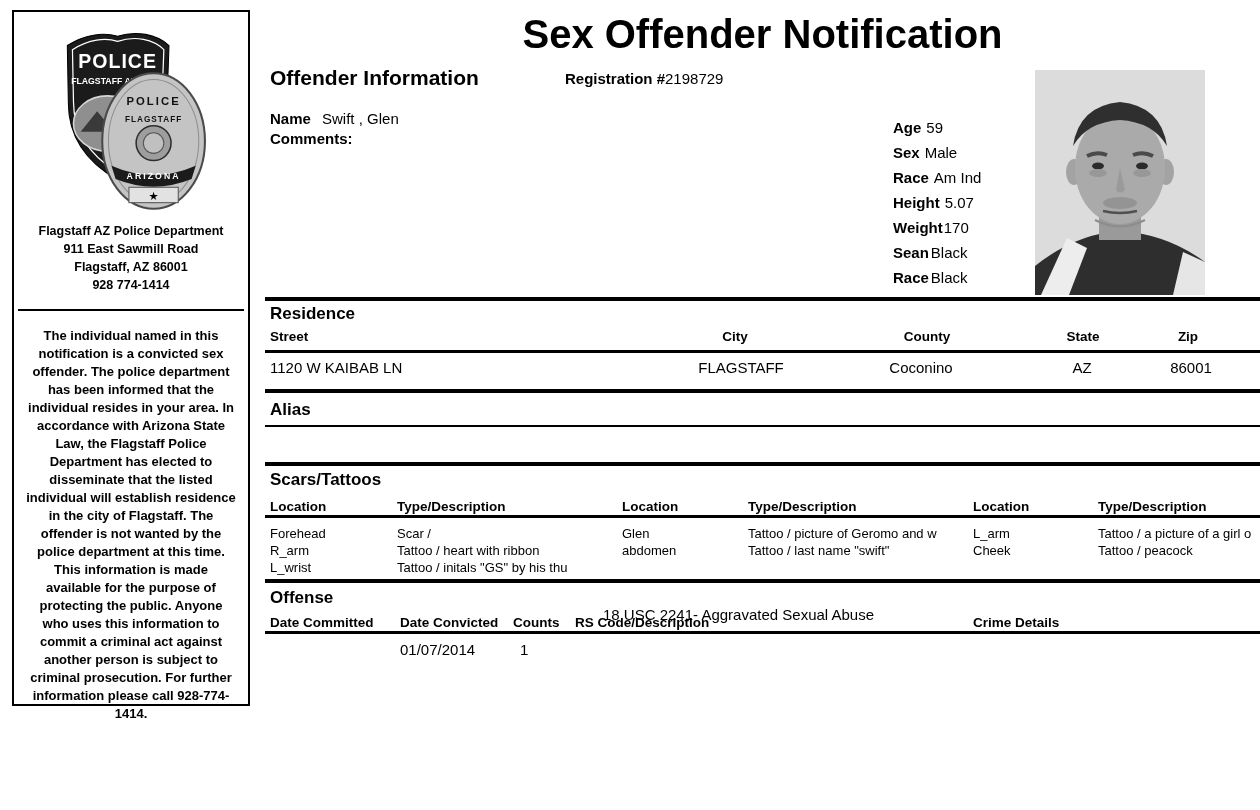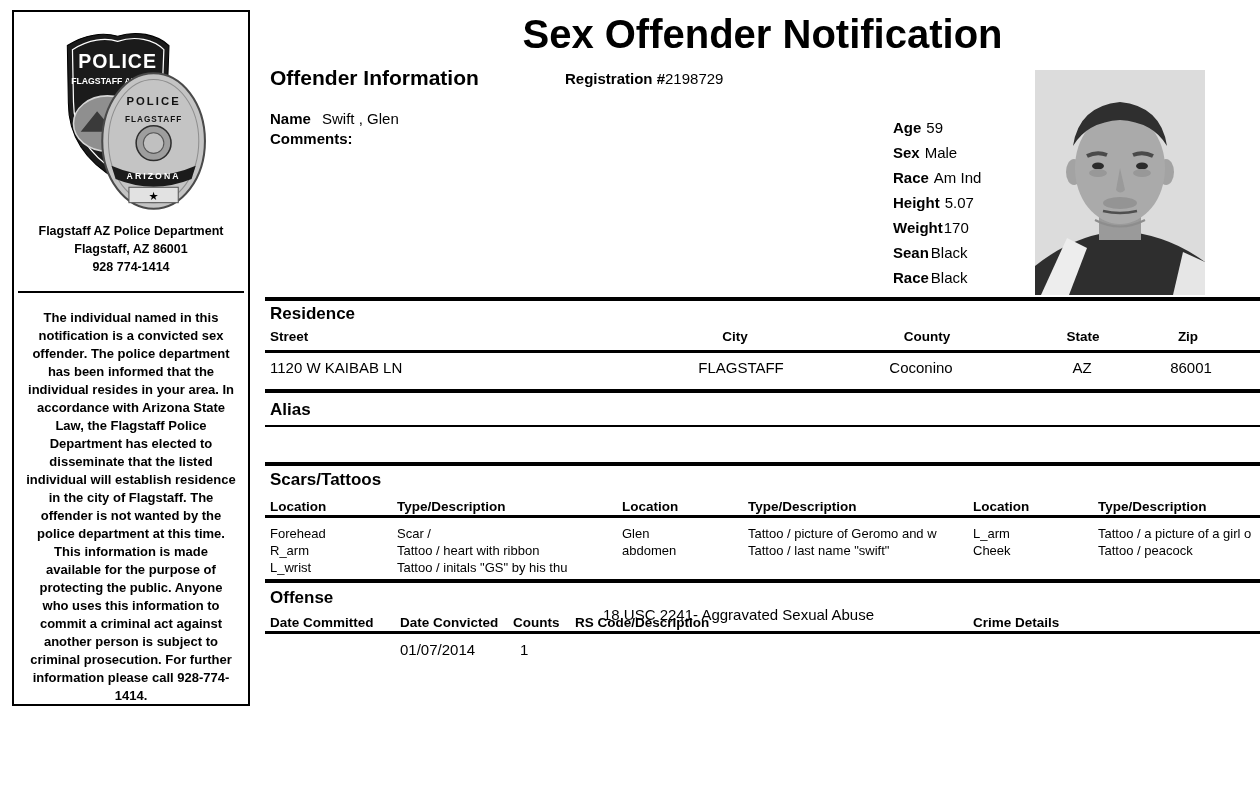--- a/index.html
+++ b/index.html
@@ -68,20 +68,21 @@
         <circle cx="97" cy="115" r="10" fill="#c0c0c0" stroke="#555" stroke-width="1"></circle>
         <path d="M56 137 Q97 155 138 137 L134 150 Q97 165 60 150 Z" fill="#1b1b1b"></path>
         <text x="97" y="150" text-anchor="middle" fill="#fff" font-size="8.5" font-weight="bold" letter-spacing="2">ARIZONA</text>
         <rect x="73" y="158" width="48" height="15" fill="#e2e2e2" stroke="#555" stroke-width="1"></rect>
         <text x="97" y="170" text-anchor="middle" fill="#000" font-size="11">★</text>
       </svg>
     </div>
 
     <div class="dept">
       <div>Flagstaff AZ Police Department</div>
+      <div>911 East Sawmill Road</div>
       <div>Flagstaff, AZ 86001</div>
       <div>928 774-1414</div>
     </div>
 
     <hr class="side-divider">
 
     <div class="disclaimer">The individual named in this notification is a convicted sex offender. The police department has been informed that the individual resides in your area. In accordance with Arizona State Law, the Flagstaff Police Department has elected to disseminate that the listed individual will establish residence in the city of Flagstaff. The offender is not wanted by the police department at this time.  This information is made available for the purpose of protecting the public. Anyone who uses this information to commit a criminal act against another person is subject to criminal prosecution.  For further information please call 928-774-1414.</div>
   </div>
 
   <div class="abs title">Sex Offender Notification</div>

